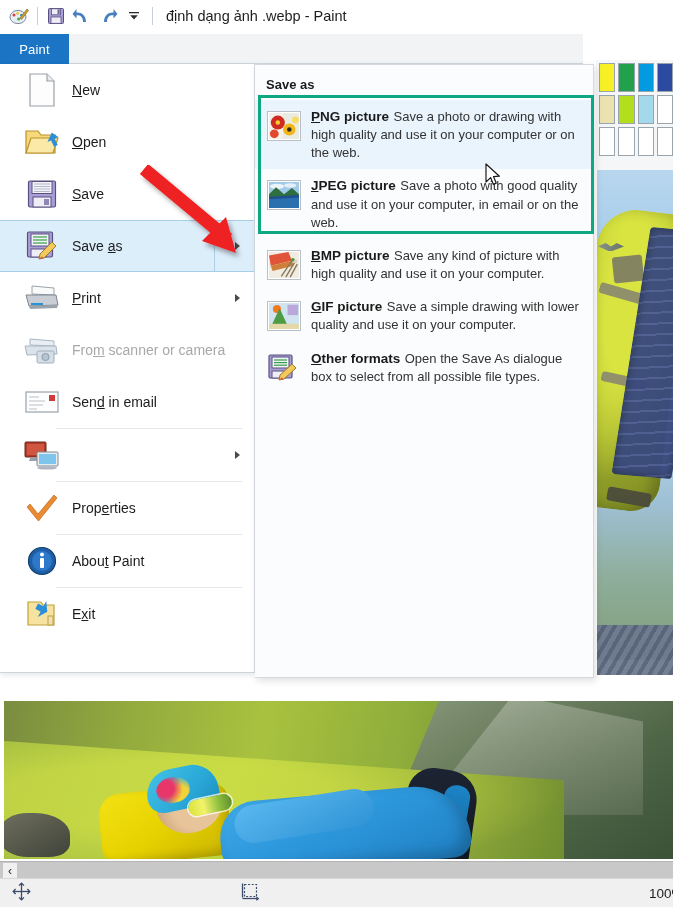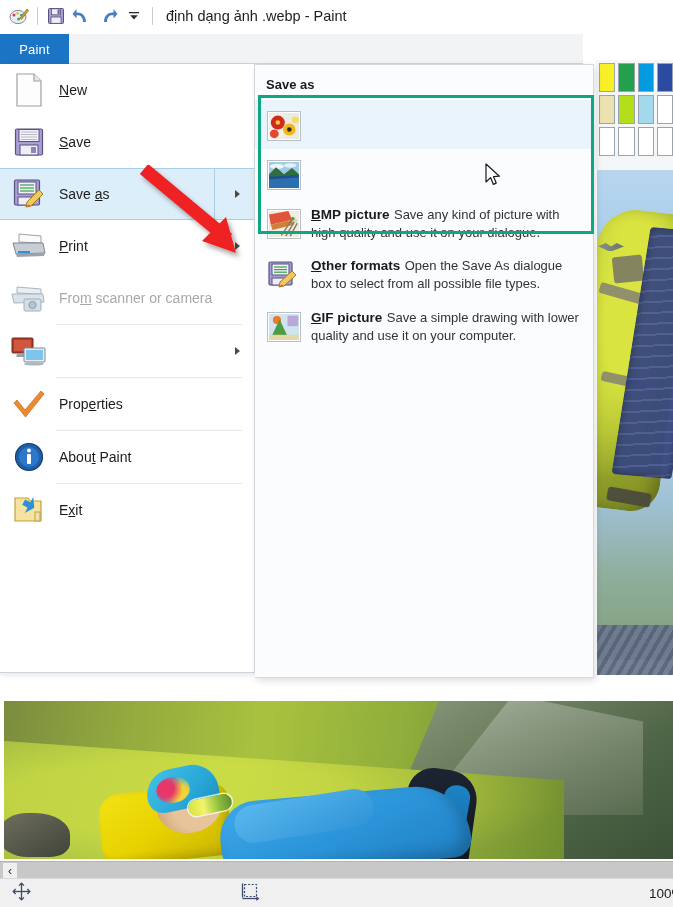--- a/index.html
+++ b/index.html
@@ -178,21 +178,21 @@
 
   
   .filemenu {
     position:absolute; left:0; top:64px; width:255px; height:609px;
     background:#ffffff; border-right:1px solid #d4dae0;
     border-bottom:1px solid #cdd4da;
     box-shadow: 0 2px 6px rgba(0,0,0,.10);
   }
   .mi {
     position:relative; height:52px; display:flex; align-items:center;
-    padding-left:7px; cursor:default;
+    padding-left:20px; cursor:default;
   }
   .mi .ico { width:44px; height:42px; flex:0 0 44px; display:flex; align-items:center; justify-content:center; }
   .mi .lbl { font-size:14px; color:#1c1c1c; margin-left:8px; white-space:nowrap; }
   .mi .lbl u { text-decoration: underline; }
   .mi.disabled .lbl { color:#a8a8a8; }
   .mi .chev {
     position:absolute; right:14px; top:50%; transform:translateY(-50%);
     width:0;height:0;border-left:5px solid #4a4a4a;
     border-top:4px solid transparent;border-bottom:4px solid transparent;
   }
@@ -371,20 +371,30 @@
     <div class="mi">
       <span class="ico">
         <svg width="28" height="34" viewBox="0 0 28 34">
           <path d="M2 1 H19 L26 8 V33 H2 Z" fill="#fdfdfd" stroke="#9aa2a9" stroke-width="1.2"></path>
           <path d="M19 1 L19 8 L26 8" fill="#e8ebee" stroke="#9aa2a9" stroke-width="1.2"></path>
         </svg>
       </span>
       <span class="lbl"><u>N</u>ew</span>
     </div>
 
+    <div class="mi">
+      <span class="ico">
+        <svg width="34" height="30" viewBox="0 0 34 30">
+          <path d="M1 4 H13 L16 8 H30 V26 H1 Z" fill="#f5d97a" stroke="#b9922c" stroke-width="1.2"></path>
+          <path d="M6 11 H33 L28 26 H1 Z" fill="#fbe9a8" stroke="#b9922c" stroke-width="1.2"></path>
+          <path d="M30 6 L22 13 L26 13 L26 20 L30 20 L30 13 L34 13 Z" fill="#2f8fd6" transform="rotate(-25 27 13)"></path>
+        </svg>
+      </span>
+      <span class="lbl"><u>O</u>pen</span>
+    </div>
 
     <div class="mi">
       <span class="ico">
         <svg width="30" height="30" viewBox="0 0 30 30">
           <rect x="1.5" y="2" width="27" height="26" rx="1.5" fill="#a99ed6" stroke="#5a5080" stroke-width="1.2"></rect>
           <rect x="5" y="2.5" width="20" height="12" fill="#f2f3f8" stroke="#5a5080" stroke-width="1"></rect>
           <g stroke="#b6bac8" stroke-width="1">
             <line x1="7" y1="5" x2="23" y2="5"></line>
               <line x1="7" y1="7.5" x2="23" y2="7.5"></line>
             <line x1="7" y1="10" x2="23" y2="10"></line>
@@ -434,20 +444,35 @@
         <svg width="36" height="30" viewBox="0 0 36 30">
           <path d="M6 4 L30 6 L30 11 L6 10 Z" fill="#e8eef4" stroke="#aab6c2" stroke-width="1"></path>
           <path d="M1 11 L32 11 L33 19 L3 20 Z" fill="#dbe3ea" stroke="#aab6c2" stroke-width="1"></path>
           <rect x="13" y="16" width="17" height="12" rx="1.5" fill="#d5dde6" stroke="#9fb0be" stroke-width="1"></rect>
           <circle cx="21.5" cy="22" r="3.6" fill="#b6c4d0" stroke="#8d9fad" stroke-width="1"></circle>
         </svg>
       </span>
       <span class="lbl">Fro<u>m</u> scanner or camera</span>
     </div>
 
+    <div class="mi">
+      <span class="ico">
+        <svg width="34" height="24" viewBox="0 0 34 24">
+          <rect x="1" y="2" width="32" height="20" fill="#fdfdfd" stroke="#9aa2a9" stroke-width="1.2"></rect>
+          <g stroke="#b9c0c7" stroke-width="1">
+            <line x1="4" y1="7" x2="14" y2="7"></line>
+              <line x1="4" y1="11" x2="20" y2="11"></line>
+            <line x1="4" y1="15" x2="18" y2="15"></line>
+              <line x1="4" y1="19" x2="12" y2="19"></line>
+          </g>
+          <rect x="24" y="5" width="6" height="6" fill="#cf3b3b"></rect>
+        </svg>
+      </span>
+      <span class="lbl">Sen<u>d</u> in email</span>
+    </div>
 
     <div class="mi-divider"></div>
 
     <div class="mi">
       <span class="ico">
         <svg width="36" height="30" viewBox="0 0 36 30">
           <rect x="1" y="2" width="21" height="15" rx="1" fill="#b03a2b" stroke="#6d2a20" stroke-width="1"></rect>
           <rect x="3" y="4" width="17" height="11" fill="#d1563f"></rect>
           <path d="M6 18 L18 18 L19 21 L5 21 Z" fill="#9aa3ad"></path>
           <rect x="13" y="12" width="21" height="14" rx="1" fill="#e8edf2" stroke="#7d8a97" stroke-width="1"></rect>
@@ -506,53 +531,77 @@
           <rect width="34" height="30" fill="#f3f1ea"></rect>
           <rect x="16" y="0" width="18" height="30" fill="#e9ece0"></rect>
           <circle cx="10" cy="11" r="8" fill="#cf2b20"></circle>
           <circle cx="10" cy="11" r="2.6" fill="#f2cd2e"></circle>
           <circle cx="23" cy="19" r="7" fill="#f3b517"></circle>
           <circle cx="23" cy="19" r="2.6" fill="#2b2b1f"></circle>
           <circle cx="6" cy="24" r="5" fill="#e24a30"></circle>
           <circle cx="30" cy="8" r="4" fill="#f7dc6a"></circle>
         </svg>
       </span>
+      <span class="ftxt">
+        <span class="fname"><u>P</u>NG picture</span>
+        <span class="fdesc">Save a photo or drawing with high quality and use it on your computer or on the web.</span>
+      </span>
     </div>
 
     <div class="fi">
       <span class="fico">
         <svg class="thumb" viewBox="0 0 34 30" preserveAspectRatio="none">
           <rect width="34" height="14" fill="#9fcbe8"></rect>
           <ellipse cx="9" cy="5" rx="8" ry="3" fill="#eef5fa"></ellipse>
           <ellipse cx="24" cy="4" rx="7" ry="2.6" fill="#e4eff7"></ellipse>
           <path d="M0 14 L8 6 L17 14 L26 7 L34 14 L34 30 L0 30 Z" fill="#2e6e3f"></path>
           <path d="M0 17 L34 15 L34 30 L0 30 Z" fill="#1f4f8f"></path>
           <path d="M0 20 L34 18 L34 30 L0 30 Z" fill="#2a6fae"></path>
         </svg>
+      </span>
+      <span class="ftxt">
+        <span class="fname"><u>J</u>PEG picture</span>
+        <span class="fdesc">Save a photo with good quality and use it on your computer, in email or on the web.</span>
       </span>
     </div>
 
     <div class="fi">
       <span class="fico">
         <svg class="thumb" viewBox="0 0 34 30" preserveAspectRatio="none">
           <rect width="34" height="30" fill="#f0ece1"></rect>
           <path d="M0 4 L22 0 L26 10 L2 16 Z" fill="#e0543a"></path>
           <path d="M2 16 L26 10 L28 16 L4 22 Z" fill="#cf7f3a"></path>
           <g stroke="#8a7a5c" stroke-width="1.6">
             <line x1="14" y1="28" x2="26" y2="10"></line>
             <line x1="19" y1="29" x2="29" y2="12"></line>
             <line x1="24" y1="29" x2="32" y2="14"></line>
           </g>
           <circle cx="27" cy="9" r="2.2" fill="#4f9b44"></circle>
           <circle cx="30" cy="11" r="2" fill="#d8d2c0"></circle>
         </svg>
       </span>
       <span class="ftxt">
         <span class="fname"><u>B</u>MP picture</span>
-        <span class="fdesc">Save any kind of picture with high quality and use it on your dialogue.</span>
+        <span class="fdesc">Save any kind of picture with high quality and use it on your computer.</span>
+      </span>
+    </div>
+
+    <div class="fi">
+      <span class="fico">
+        <svg class="thumb" viewBox="0 0 34 30" preserveAspectRatio="none">
+          <rect width="34" height="30" fill="#cfe3f0"></rect>
+          <rect x="21" y="2" width="12" height="12" fill="#b9a8d8"></rect>
+          <circle cx="9" cy="7" r="4.6" fill="#f07a22"></circle>
+          <path d="M2 28 L12 6 L22 28 Z" fill="#4f9b44"></path>
+          <rect x="0" y="24" width="34" height="6" fill="#e4d7a8"></rect>
+        </svg>
+      </span>
+      <span class="ftxt">
+        <span class="fname"><u>G</u>IF picture</span>
+        <span class="fdesc">Save a simple drawing with lower quality and use it on your computer.</span>
       </span>
     </div>
 
     <div class="fi">
       <span class="fico" style="border:none;background:none;padding:0">
         <svg class="thumb" viewBox="0 0 34 30">
           <rect x="2" y="2" width="23" height="23" rx="1.5" fill="#a99ed6" stroke="#5a5080" stroke-width="1.2"></rect>
           <rect x="5" y="4" width="17" height="11" fill="#f2f3f8" stroke="#5a5080" stroke-width="1"></rect>
           <g stroke="#35a04a" stroke-width="1.2">
             <line x1="7" y1="7" x2="20" y2="7"></line>
@@ -562,36 +611,20 @@
           <rect x="5" y="18" width="13" height="7" fill="#efeef7" stroke="#5a5080" stroke-width="1"></rect>
           <path d="M13 22 L25 11 L29 15 L17 26 L12 27 Z" fill="#f2c95c" stroke="#9d7c22" stroke-width="1"></path>
           <path d="M12 27 L14.5 24.5 L17 26 Z" fill="#e0584a"></path>
         </svg>
       </span>
       <span class="ftxt">
         <span class="fname"><u>O</u>ther formats</span>
         <span class="fdesc">Open the Save As dialogue box to select from all possible file types.</span>
       </span>
     </div>
-
-    <div class="fi">
-      <span class="fico">
-        <svg class="thumb" viewBox="0 0 34 30" preserveAspectRatio="none">
-          <rect width="34" height="30" fill="#cfe3f0"></rect>
-          <rect x="21" y="2" width="12" height="12" fill="#b9a8d8"></rect>
-          <circle cx="9" cy="7" r="4.6" fill="#f07a22"></circle>
-          <path d="M2 28 L12 6 L22 28 Z" fill="#4f9b44"></path>
-          <rect x="0" y="24" width="34" height="6" fill="#e4d7a8"></rect>
-        </svg>
-      </span>
-      <span class="ftxt">
-        <span class="fname"><u>G</u>IF picture</span>
-        <span class="fdesc">Save a simple drawing with lower quality and use it on your computer.</span>
-      </span>
-    </div>
   </div>
 
   <div class="hl-box"></div>
 
   <svg class="arrow-svg" viewBox="0 0 130 110">
     <defs>
       <filter id="ashadow" x="-30%" y="-30%" width="180%" height="180%">
         <feDropShadow dx="3" dy="4" stdDeviation="2.4" flood-color="#000" flood-opacity=".35"></feDropShadow>
       </filter>
     </defs>

